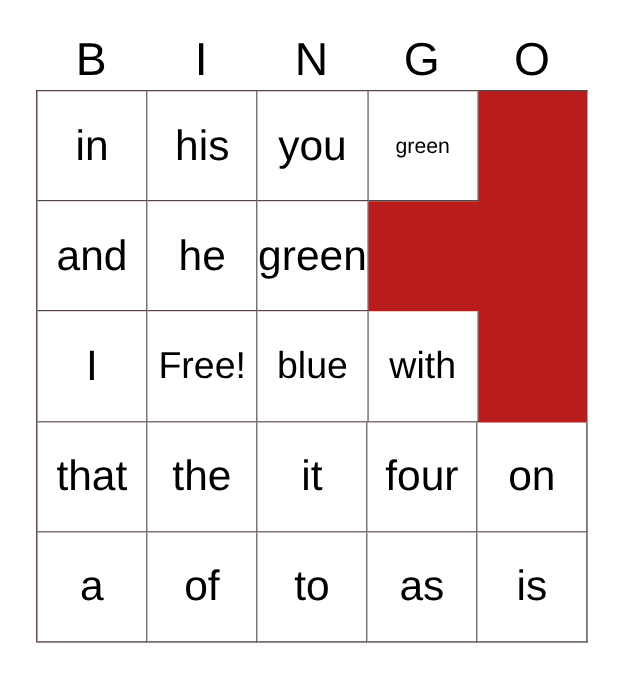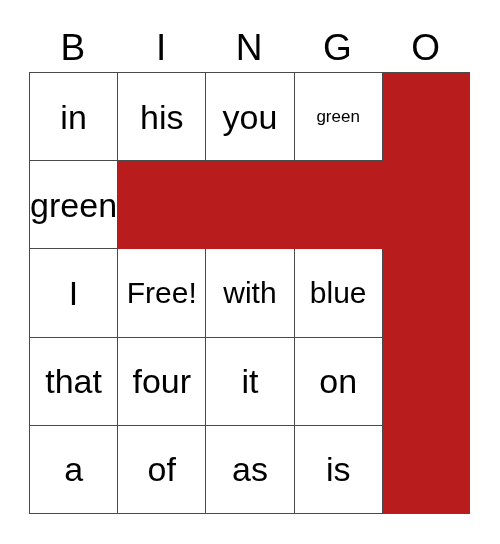--- a/index.html
+++ b/index.html
@@ -108,62 +108,74 @@
       <div class="cell">
           <span class="cell-text">you</span>
         </div>
       <div class="cell">
           <span class="cell-text size-sm">green</span>
         </div>
     </div>
 
     <div class="grid-row">
       <div class="cell">
+          <span class="cell-text">and</span>
+        </div>
+      <div class="cell">
+          <span class="cell-text">he</span>
+        </div>
+      <div class="cell">
           <span class="cell-text">green</span>
         </div>
     </div>
 
     <div class="grid-row">
       <div class="cell">
           <span class="cell-text">I</span>
         </div>
       <div class="cell">
           <span class="cell-text size-md">Free!</span>
         </div>
       <div class="cell">
-          <span class="cell-text size-md">with</span>
+          <span class="cell-text size-md">blue</span>
         </div>
       <div class="cell">
-          <span class="cell-text size-md">blue</span>
+          <span class="cell-text size-md">with</span>
         </div>
     </div>
 
     <div class="grid-row">
       <div class="cell">
           <span class="cell-text">that</span>
         </div>
       <div class="cell">
-          <span class="cell-text">four</span>
+          <span class="cell-text">the</span>
         </div>
       <div class="cell">
           <span class="cell-text">it</span>
+        </div>
+      <div class="cell">
+          <span class="cell-text">four</span>
         </div>
       <div class="cell">
           <span class="cell-text">on</span>
         </div>
     </div>
 
     <div class="grid-row">
       <div class="cell">
           <span class="cell-text">a</span>
         </div>
       <div class="cell">
           <span class="cell-text">of</span>
         </div>
       <div class="cell">
+          <span class="cell-text">to</span>
+        </div>
+      <div class="cell">
           <span class="cell-text">as</span>
         </div>
       <div class="cell">
           <span class="cell-text">is</span>
         </div>
     </div>
 
   </div>
 </div>
 

